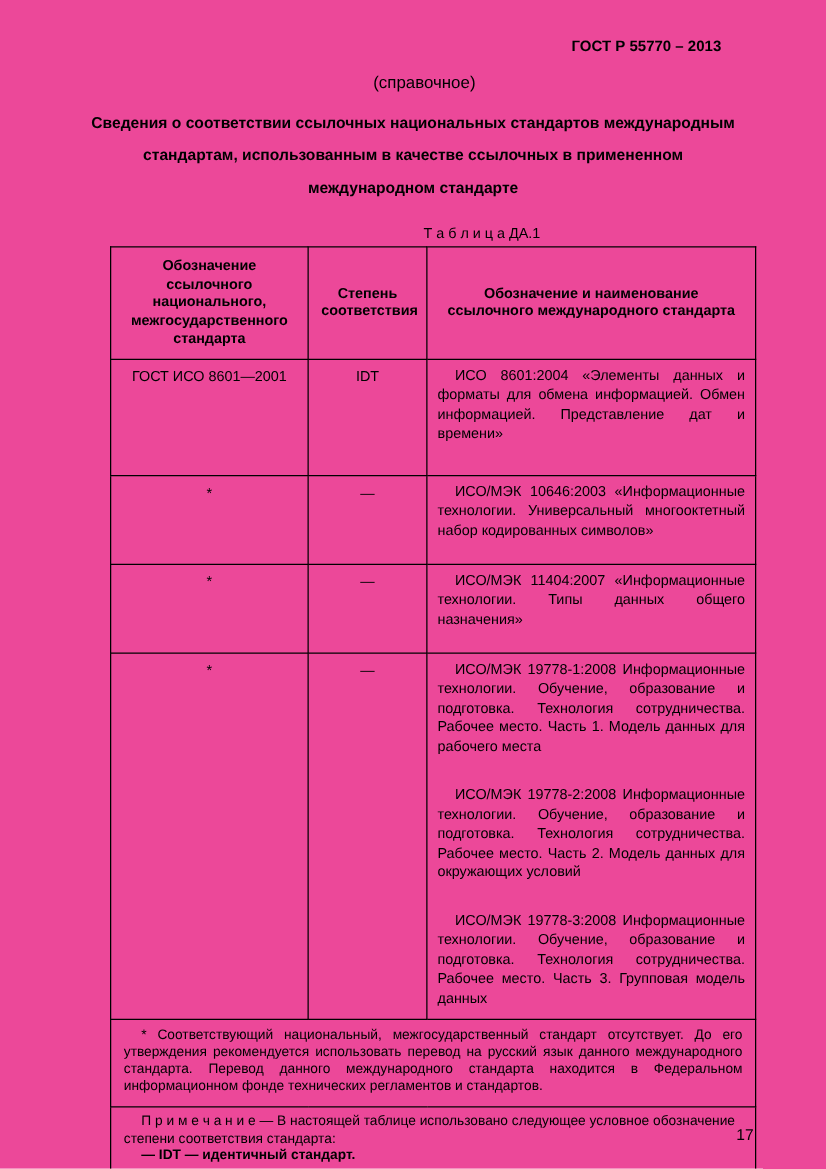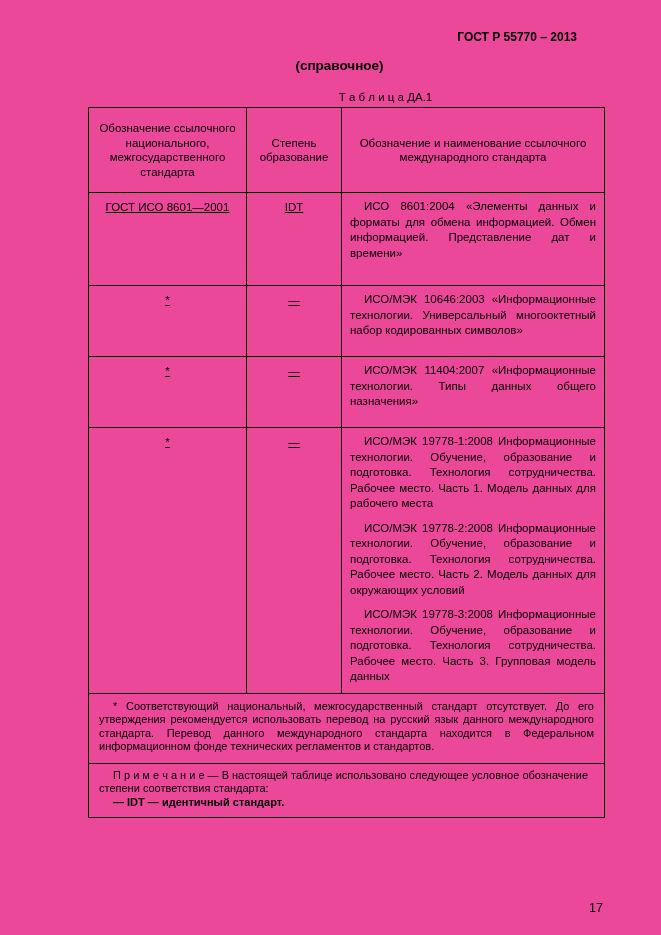--- a/index.html
+++ b/index.html
@@ -27,21 +27,21 @@
   .appendix-title {
     margin: 16px 0 0 0;
     text-align: center;
     font-size: 13.5px;
     font-weight: bold;
   }
   .appendix-subtitle {
     margin: 14px 0 0 18px;
     text-align: center;
     font-size: 13.5px;
-    font-weight: bold;
+    font-weight: normal;
   }
   .appendix-description {
     margin: 12px 73px 0 73px;
     text-align: center;
     font-size: 12.5px;
     font-weight: bold;
     line-height: 26px;
   }
   .table-caption {
     margin: 18px 0 4px 110px;
@@ -52,48 +52,47 @@
     border-collapse: collapse;
     margin-left: 88px;
     width: 516px;
     table-layout: fixed;
   }
   table.standards-table th,
   table.standards-table td {
     border: 1px solid #000000;
   }
   table.standards-table th {
-    font-weight: normal;
+    font-weight: bold;
     font-size: 11.5px;
     line-height: 14.5px;
     text-align: center;
     vertical-align: middle;
     padding: 8px 10px;
     height: 68px;
   }
   td.c-std, td.c-deg {
     text-align: center;
     vertical-align: top;
     font-size: 11.5px;
     padding-top: 8px;
-    text-decoration: underline;
   }
   td.c-int {
     vertical-align: top;
     font-size: 11.5px;
     padding: 6px 8px 8px 8px;
   }
   td.c-int p {
     margin: 0;
     text-align: justify;
     text-indent: 14px;
     line-height: 15.5px;
   }
   td.c-int p + p {
-    margin-top: 9px;
+    margin-top: 23px;
   }
   tr.row-0 td { height: 78px; }
   tr.row-1 td { height: 56px; }
   tr.row-2 td { height: 56px; }
   td.footnote-cell {
     padding: 6px 10px 9px 10px;
     font-size: 11px;
     margin-left: 16px;
   }
   td.footnote-cell .footnote {
@@ -128,33 +127,34 @@
 </head>
 <body>
 
 <div class="page">
 
   <div class="doc-header">
     <span>ГОСТ Р 55770 – 2013</span>
   </div>
 
   <div class="appendix-subtitle">(справочное)</div>
+  <p class="appendix-description">Сведения о соответствии ссылочных национальных стандартов международным стандартам, использованным в качестве ссылочных в примененном международном стандарте</p>
 
   <div class="table-caption">Т а б л и ц а  ДА.1</div>
 
   <table class="standards-table">
     <colgroup>
       <col style="width:158px">
       <col style="width:95px">
       <col style="width:263px">
     </colgroup>
     <thead>
       <tr>
         <th>Обозначение ссылочного национального, межгосударственного стандарта</th>
-        <th>Степень образование</th>
+        <th>Степень соответствия</th>
         <th>Обозначение и наименование ссылочного международного стандарта</th>
       </tr>
     </thead>
     <tbody>
       <tr class="row-0">
         <td class="c-std">ГОСТ ИСО 8601—2001</td>
         <td class="c-deg">IDT</td>
         <td class="c-int">
           <p>ИСО 8601:2004 «Элементы данных и форматы для обмена информацией. Обмен информацией. Представление дат и времени»</p>
         </td>

